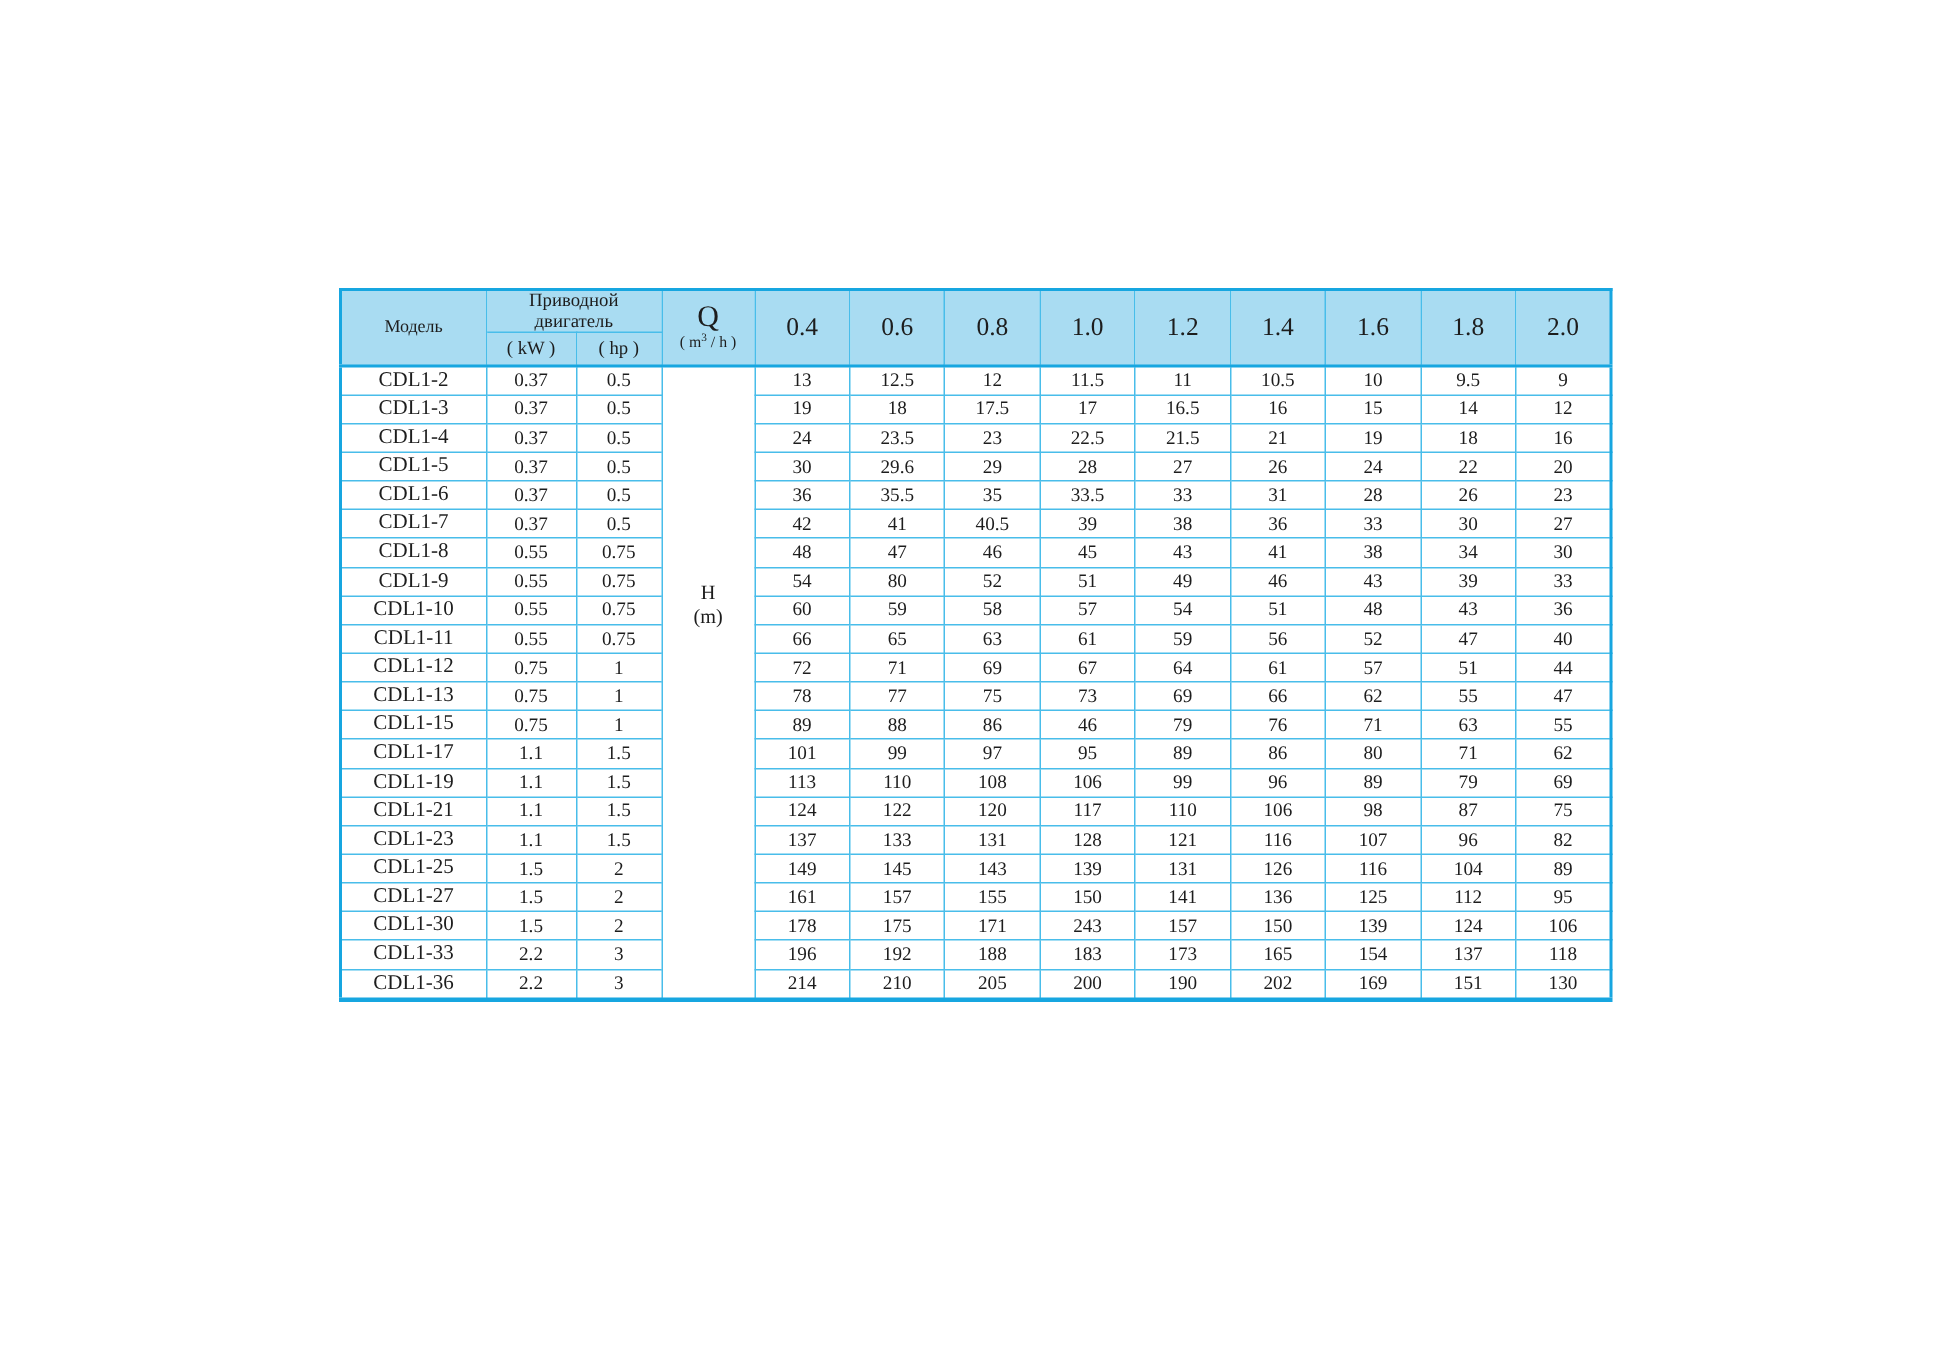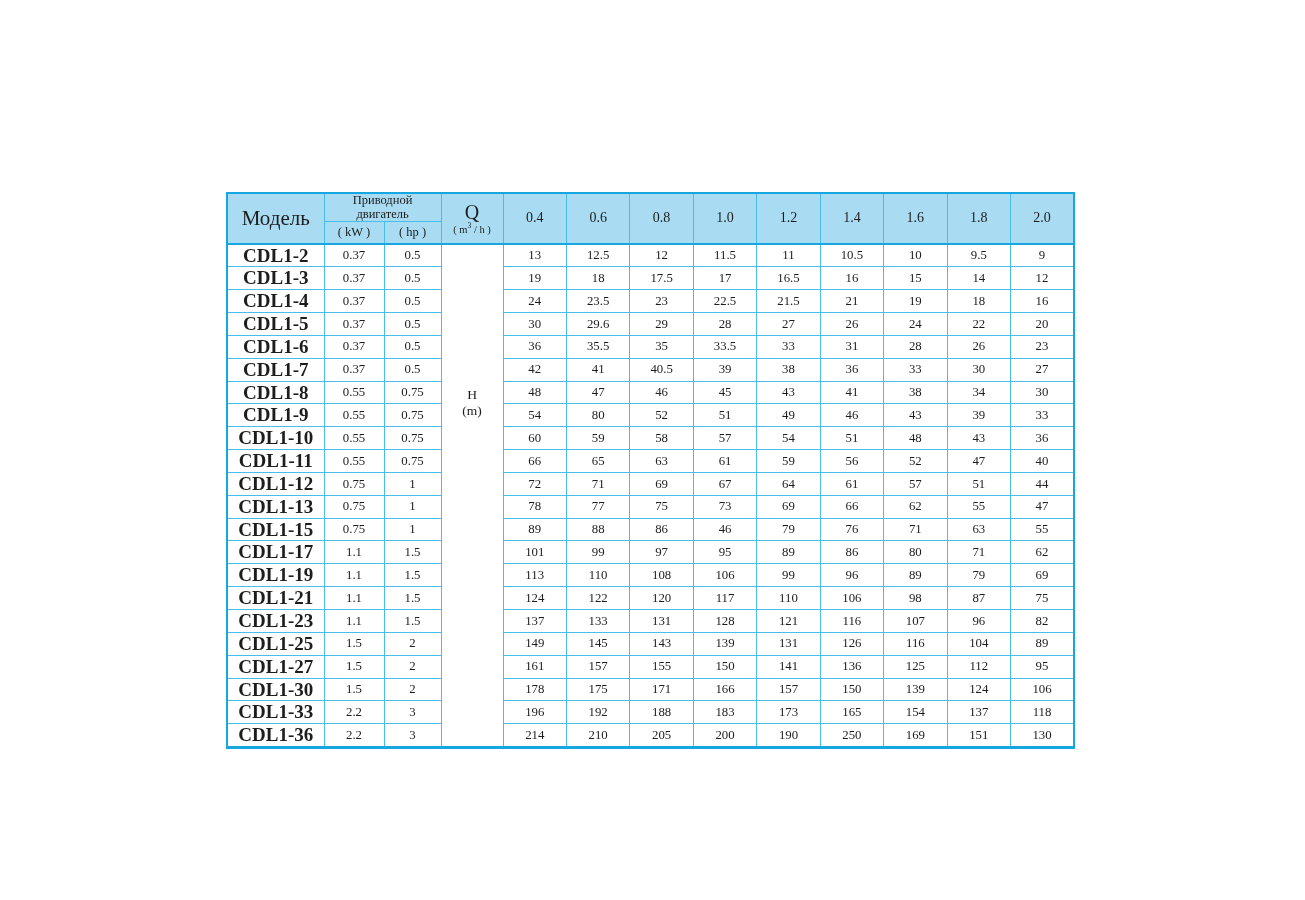--- a/index.html
+++ b/index.html
@@ -29,29 +29,29 @@
     border:1px solid var(--grid-line);
     text-align:center;vertical-align:middle;
     font-weight:normal;color:var(--text);
     padding:0;line-height:1.15;
     overflow:hidden;white-space:nowrap;
   }
   thead th{background:var(--header-bg);}
   thead tr.hrow1{height:26px;}
   thead tr.hrow2{height:22px;}
   thead{border-bottom:2px solid var(--frame-line);}
-  th.model-th{font-size:21px;}
+  th.model-th{font-size:12px;}
   th.motor-th{font-size:12.5px;line-height:1.08;text-align:center;}
   th.sub-th{font-size:12.5px;}
   th.q-th .q-letter{font-size:20px;line-height:1.02;}
   th.q-th .q-unit{font-size:10.5px;line-height:1;}
   th.q-th .q-unit sup{font-size:7.5px;}
-  th.flow-th{font-size:14px;}
+  th.flow-th{font-size:17px;}
   tbody td{font-size:12.8px;}
-  tbody td.model-cell{font-size:19px;font-weight:bold;}
+  tbody td.model-cell{font-size:14px;}
   td.h-cell{vertical-align:top;}
   td.h-cell .h-label{margin-top:142px;font-size:13.5px;line-height:1.25;}
 </style>
 </head>
 <body>
 
 <div class="sheet">
   <table class="spec">
     <colgroup>
       <col class="c-model">
@@ -368,21 +368,21 @@
           <td>112</td>
           <td>95</td>
         </tr>
         <tr>
           <td class="model-cell">CDL1-30</td>
           <td>1.5</td>
           <td>2</td>
           <td>178</td>
           <td>175</td>
           <td>171</td>
-          <td>166</td>
+          <td>243</td>
           <td>157</td>
           <td>150</td>
           <td>139</td>
           <td>124</td>
           <td>106</td>
         </tr>
         <tr>
           <td class="model-cell">CDL1-33</td>
           <td>2.2</td>
           <td>3</td>
@@ -398,20 +398,20 @@
         </tr>
         <tr>
           <td class="model-cell">CDL1-36</td>
           <td>2.2</td>
           <td>3</td>
           <td>214</td>
           <td>210</td>
           <td>205</td>
           <td>200</td>
           <td>190</td>
-          <td>250</td>
+          <td>202</td>
           <td>169</td>
           <td>151</td>
           <td>130</td>
         </tr>
       </tbody>
   </table>
 </div>
 
 </body></html>

